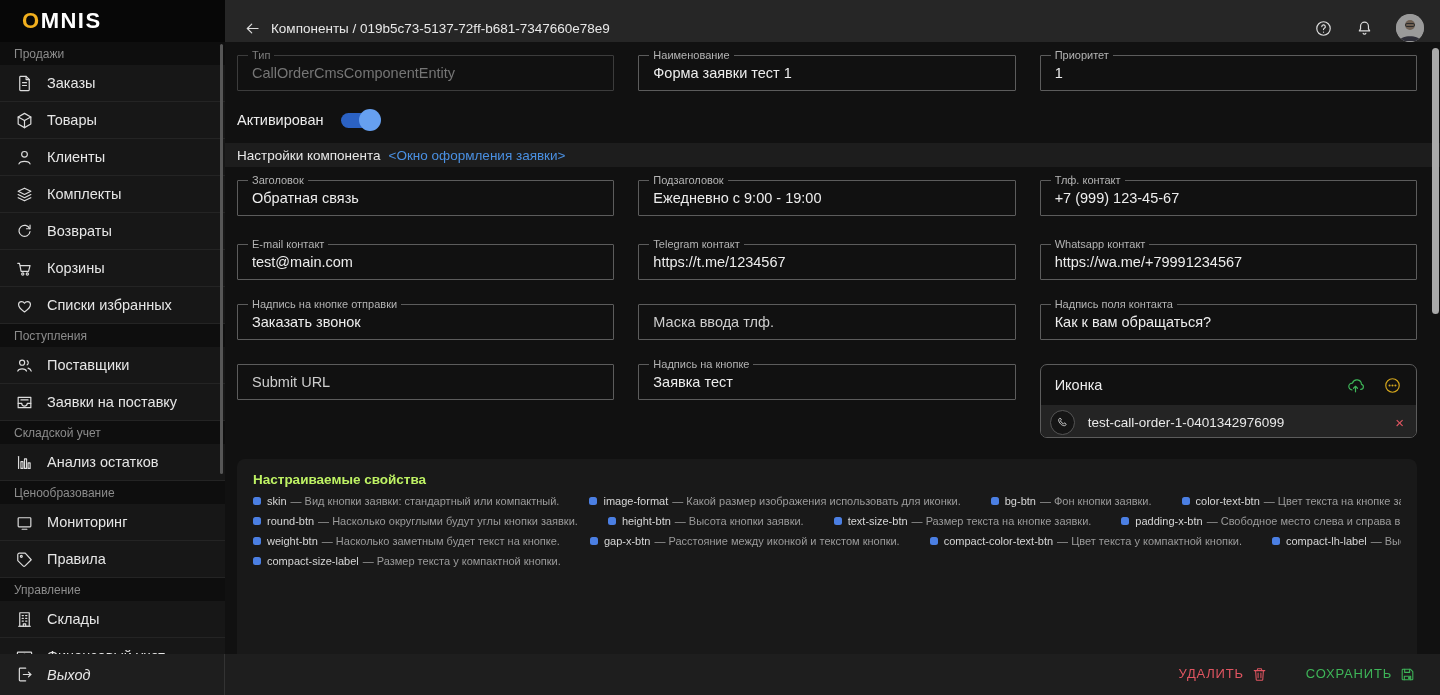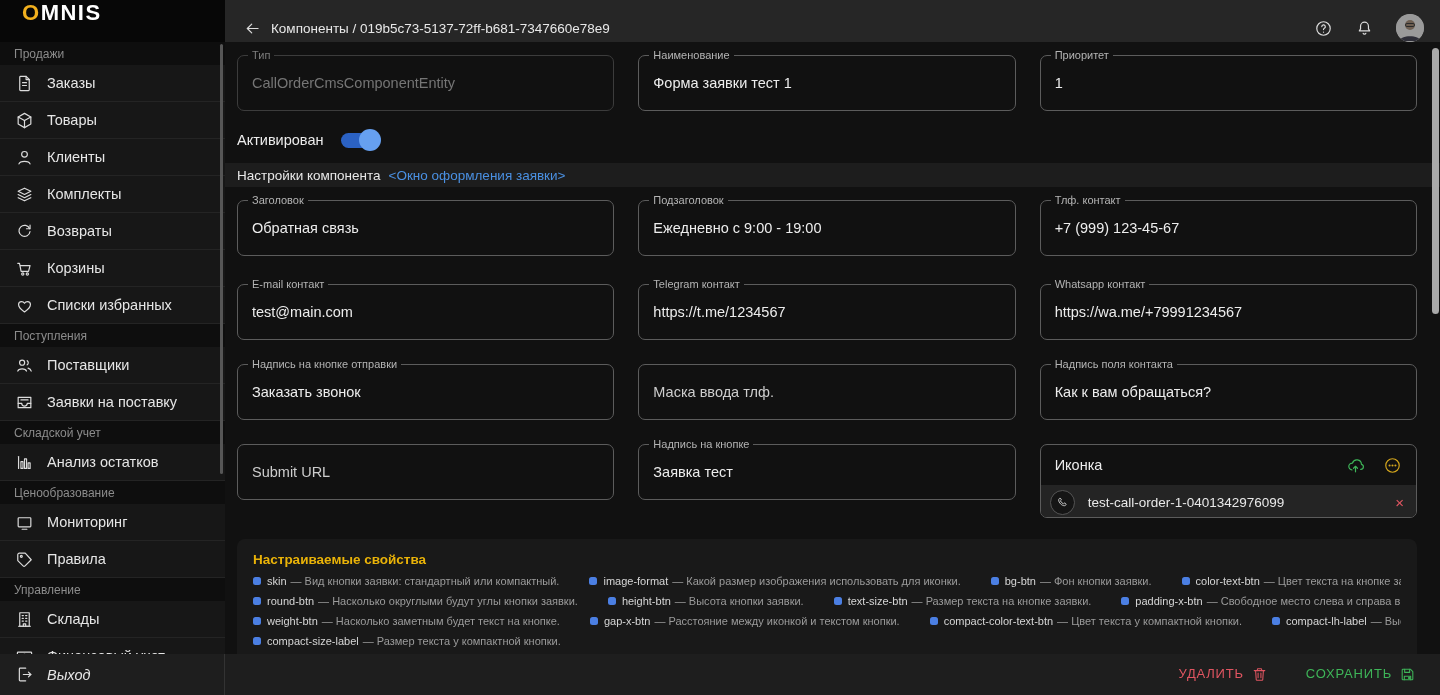--- a/index.html
+++ b/index.html
@@ -1,20 +1,20 @@
 <!DOCTYPE html>
 <html><head>
 <meta charset="utf-8">
 <style>
   * { margin:0; padding:0; box-sizing:border-box; }
   html,body { width:1440px; height:695px; overflow:hidden; background:#111; font-family:"Liberation Sans",sans-serif; }
   body { position:relative; color:#e8e8e8; }
 
   
-  .logo-area { position:absolute; left:0; top:0; width:225px; height:42px; background:#070707; display:flex; align-items:flex-start; padding-left:22px; }
+  .logo-area { position:absolute; left:0; top:0; width:225px; height:42px; background:#070707; display:flex; align-items:center; padding-left:22px; }
   .logo { font-size:22px; font-weight:800; letter-spacing:1.5px; color:#fff; }
   .logo .accent { color:#f2b01e; }
   .topbar { position:absolute; left:225px; top:0; right:0; height:56px; background:#262626; display:flex; align-items:center; padding:0 16px 0 18px; }
   .topbar-title { font-size:13.5px; color:#e8e8e8; margin-left:9px; }
   .tb-right { margin-left:auto; display:flex; align-items:center; gap:22px; }
   .ic { width:19px; height:19px; fill:none; stroke:#dcdcdc; stroke-width:1.5; stroke-linecap:round; stroke-linejoin:round; display:block; }
   .avatar { width:28px; height:28px; border-radius:50%; overflow:hidden; background:#9a9a9a; }
 
   
   .sidebar { position:absolute; left:0; top:42px; width:225px; bottom:41px; background:#171717; overflow:hidden; }
@@ -39,21 +39,21 @@
   .main { position:absolute; left:225px; top:42px; right:0; bottom:41px; overflow:hidden; padding:0 23px 0 12px; background:#111; }
   .main-scroll { position:absolute; right:1px; top:48px; width:7px; height:266px; background:#a9a9a9; border-radius:4px; }
 
   .row { display:grid; grid-template-columns:repeat(3,1fr); column-gap:24px; }
   .r1 { margin-top:13px; }
   .r2 { margin-top:13px; }
   .r3 { margin-top:28px; }
   .r4 { margin-top:24px; }
   .r5 { margin-top:24px; align-items:start; }
 
-  .field { position:relative; height:56px; border:1px solid #5c5c5c; border-radius:7px; background:transparent; }
+  .field { position:relative; height:36px; border:1px solid #5c5c5c; border-radius:1px; background:transparent; }
   .field .flabel { position:absolute; top:-7px; left:10px; font-size:11px; color:#b4b4b4; background:#111; padding:0 4px; line-height:13px; }
   .field input { width:100%; height:100%; background:transparent; border:none; outline:none; color:#ededed; font-size:14.5px; font-family:"Liberation Sans",sans-serif; padding:0 14px; }
   .field input::placeholder { color:#cdcdcd; opacity:1; }
   .field.disabled { border-color:#3c3c3c; }
   .field.disabled .flabel { color:#7d7d7d; }
   .field.disabled input { color:#757575; }
 
   .toggle-row { margin-top:16px; display:flex; align-items:center; height:26px; }
   .toggle-label { font-size:14.5px; color:#ededed; }
   .switch { position:relative; width:38px; height:15px; background:#2b62c4; border-radius:8px; margin-left:18px; cursor:pointer; }
@@ -71,21 +71,21 @@
   .icon-green svg { stroke:#3eb558; }
   .icon-yellow svg { stroke:#d3a51c; }
   .ip-row { height:34px; background:#242424; display:flex; align-items:center; padding:0 12px 0 9px; }
   .ip-thumb { width:25px; height:25px; border-radius:50%; border:1px solid #555; background:#151515; display:flex; align-items:center; justify-content:center; }
   .ip-thumb svg { width:15px; height:15px; fill:none; stroke:#e0e0e0; stroke-width:1.4; }
   .ip-file { font-size:13.5px; color:#e8e8e8; margin-left:13px; }
   .ip-remove { margin-left:auto; color:#e05561; font-size:15px; cursor:pointer; line-height:1; }
 
   
   .card { margin-top:21px; background:#191919; border-radius:8px; padding:13px 16px; height:220px; }
-  .card-title { font-size:13.5px; font-weight:bold; color:#eab308; }
+  .card-title { font-size:13.5px; font-weight:bold; color:#bef264; }
   .pline { display:flex; gap:30px; margin-top:8px; white-space:nowrap; overflow:hidden; font-size:11px; }
   .prop { display:inline-flex; align-items:center; }
   .pb { width:8px; height:8px; background:#4b7fe3; border-radius:2.5px; margin-right:6px; flex:none; }
   .pn { color:#d6d6d6; }
   .pd { color:#9b9b9b; margin-left:4px;text-align:center; }
   .codeblock { margin-top:11px; font-family:"DejaVu Sans Mono",monospace; font-size:11.5px; line-height:13px; color:#c9c9c9; }
 </style>
 </head>
 <body>
 

